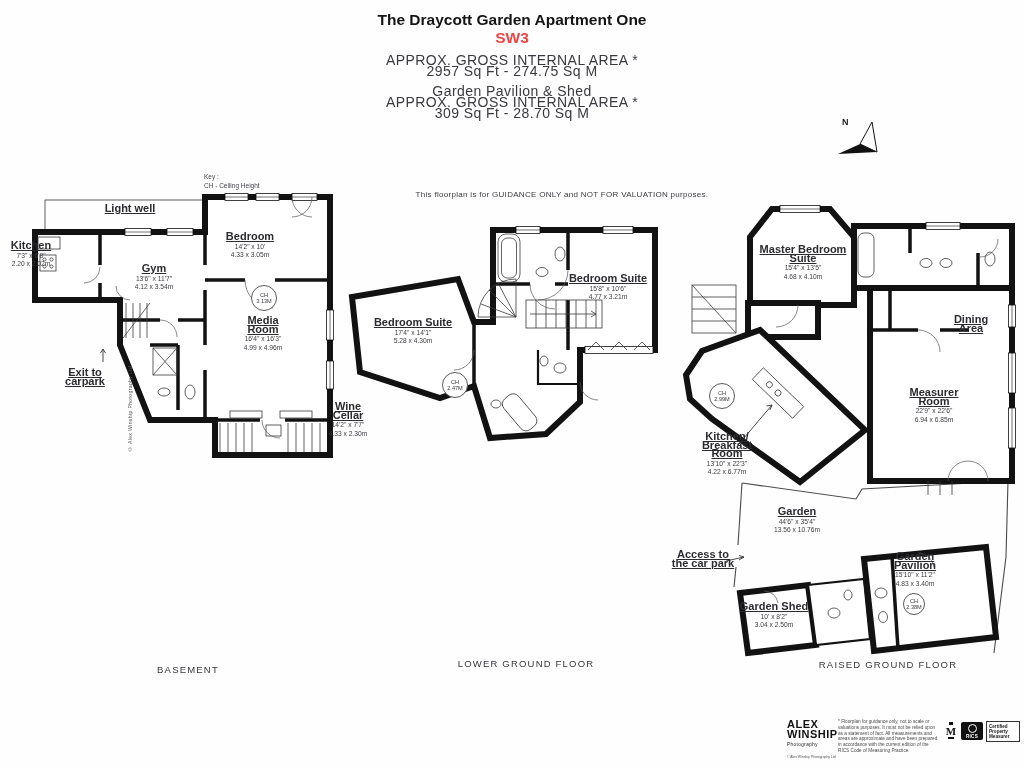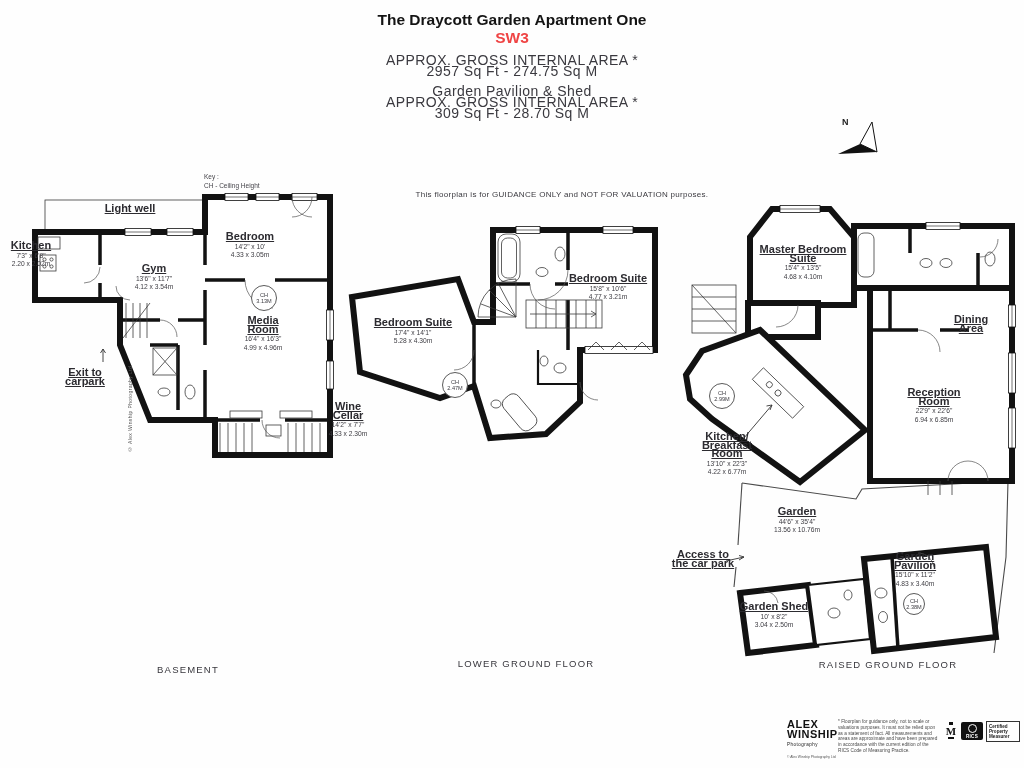--- a/index.html
+++ b/index.html
@@ -320,21 +320,21 @@
     <div class="room-name">Master Bedroom
 Suite</div>
     <div class="room-imp">15'4" x 13'5"</div>
     <div class="room-met">4.68 x 4.10m</div>
   </div>
   <div class="room-label" style="left:971px;top:315px">
     <div class="room-name">Dining
 Area</div>
   </div>
   <div class="room-label" style="left:934px;top:388px">
-    <div class="room-name">Reception
+    <div class="room-name">Measurer
 Room</div>
     <div class="room-imp">22'9" x 22'6"</div>
     <div class="room-met">6.94 x 6.85m</div>
   </div>
   <div class="room-label" style="left:727px;top:432px">
     <div class="room-name">Kitchen/
 Breakfast
 Room</div>
     <div class="room-imp">13'10" x 22'3"</div>
     <div class="room-met">4.22 x 6.77m</div>

